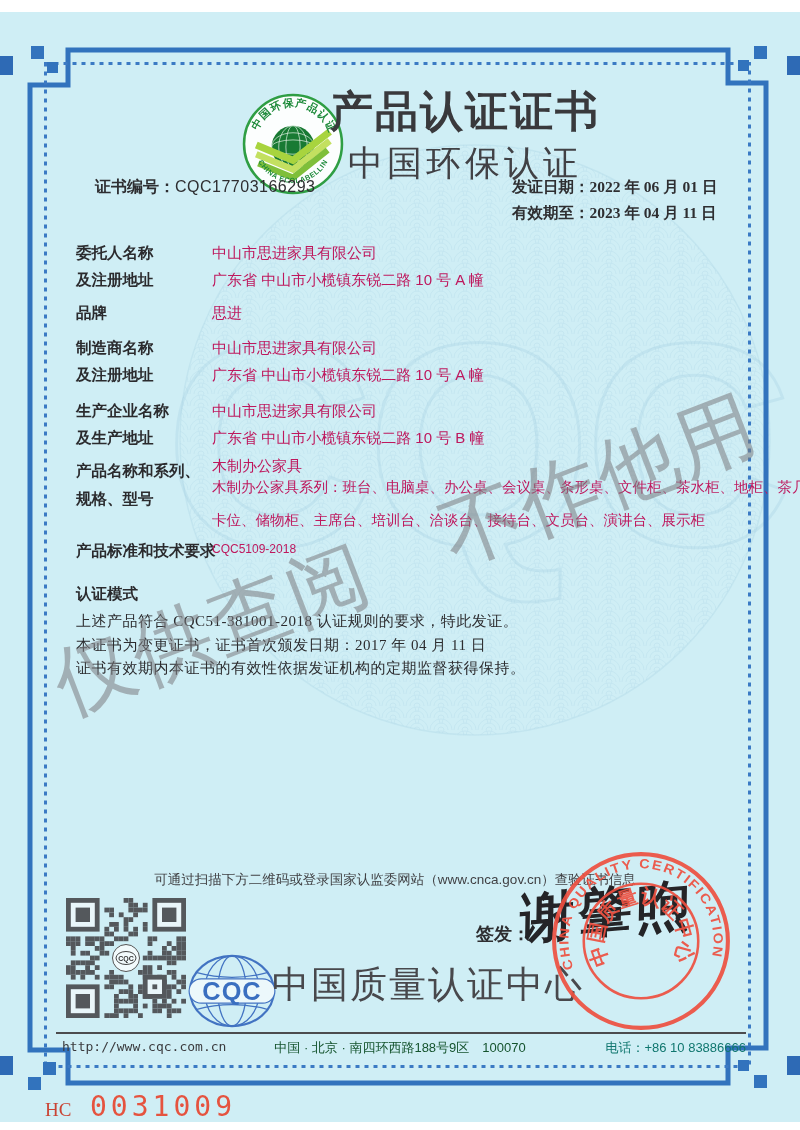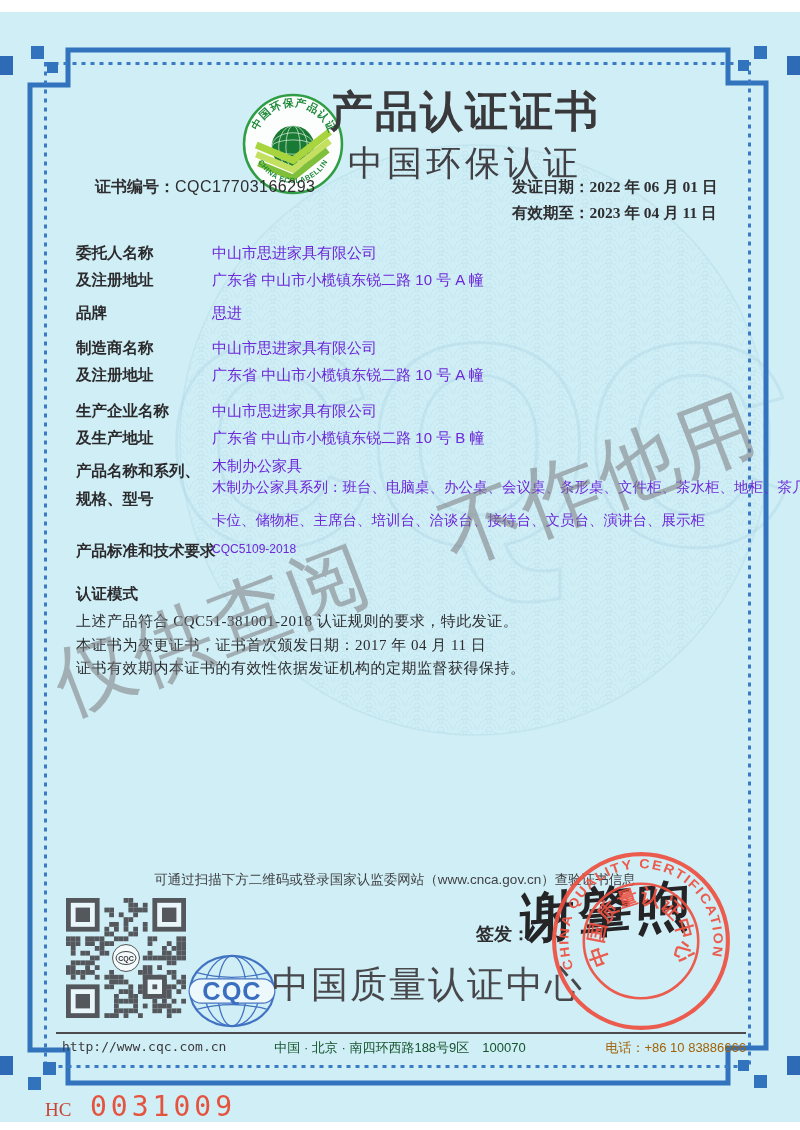--- a/index.html
+++ b/index.html
@@ -20,21 +20,21 @@
 
   .title-block{left:300px;top:88px;width:330px;text-align:center;z-index:10;}
   .title{font-size:43px;font-weight:700;letter-spacing:2px;color:#39393c;line-height:1.1;}
   .subtitle{font-size:35px;font-weight:500;letter-spacing:4px;color:#414145;margin-top:5px;}
 
   .certno{left:95px;top:177px;font-size:16px;color:#2e2e31;z-index:10;}
   .certno .lbl{font-weight:700;}
   .dates{left:512px;top:174px;font-size:15.5px;color:#2e2e31;line-height:26px;font-weight:700;z-index:10;}
 
   .flabel{left:76px;font-size:15.5px;font-weight:700;color:#2b2b2e;z-index:10;white-space:nowrap;}
-  .fvalue{left:212px;font-size:15px;color:#6d28d9;z-index:10;white-space:nowrap;}
+  .fvalue{left:212px;font-size:15px;color:#be185d;z-index:10;white-space:nowrap;}
 
   .note{left:76px;font-size:15px;color:#2c2c2f;letter-spacing:.5px;z-index:10;white-space:nowrap;}
 
   .hint{left:95px;top:871px;width:600px;text-align:center;font-size:13.5px;color:#3f3f42;z-index:10;}
 
   .qr{left:66px;top:898px;z-index:10;}
 
   .signlabel{left:476px;top:922px;font-size:18px;font-weight:700;color:#2e2e31;z-index:12;}
   .signature{
     left:520px;top:876px;font-size:54px;font-weight:700;color:#242427;
@@ -42,21 +42,21 @@
     font-family:"Liberation Serif",serif;
   }
   .cqclogo{left:187px;top:952px;z-index:10;}
   .orgname{left:272px;top:960px;font-size:37px;color:#48484c;letter-spacing:2px;font-weight:500;z-index:10;white-space:nowrap;}
 
   .stamp{left:549px;top:849px;z-index:20;opacity:.92;}
 
   .footrule{left:56px;top:1032px;width:690px;height:1.5px;background:#4c4c4e;z-index:10;}
   .footer-url{left:62px;top:1039px;font-size:13px;color:#3a3a3d;z-index:10;}
   .footer-addr{left:230px;top:1039px;width:340px;text-align:center;font-size:13px;color:#14532d;z-index:10;white-space:nowrap;}
-  .footer-phone{left:556px;top:1039px;width:190px;text-align:right;font-size:13px;color:#a16207;z-index:10;white-space:nowrap;}
+  .footer-phone{left:556px;top:1039px;width:190px;text-align:right;font-size:13px;color:#0f766e;z-index:10;white-space:nowrap;}
 
   .serial-hc{left:45px;top:1099px;font-size:19px;color:#c94434;font-family:"Liberation Serif",serif;z-index:10;}
   .serial-num{left:90px;top:1090px;font-size:28px;color:#e5533f;letter-spacing:4px;z-index:10;font-family:"DejaVu Sans Mono",monospace;}
 
   .watermark{
     left:50px;top:622px;font-size:80px;letter-spacing:3px;white-space:nowrap;
     color:rgba(123,123,127,.55);font-weight:500;z-index:50;
     transform:rotate(-21deg);transform-origin:40px 40px;pointer-events:none;
   }
 </style>

